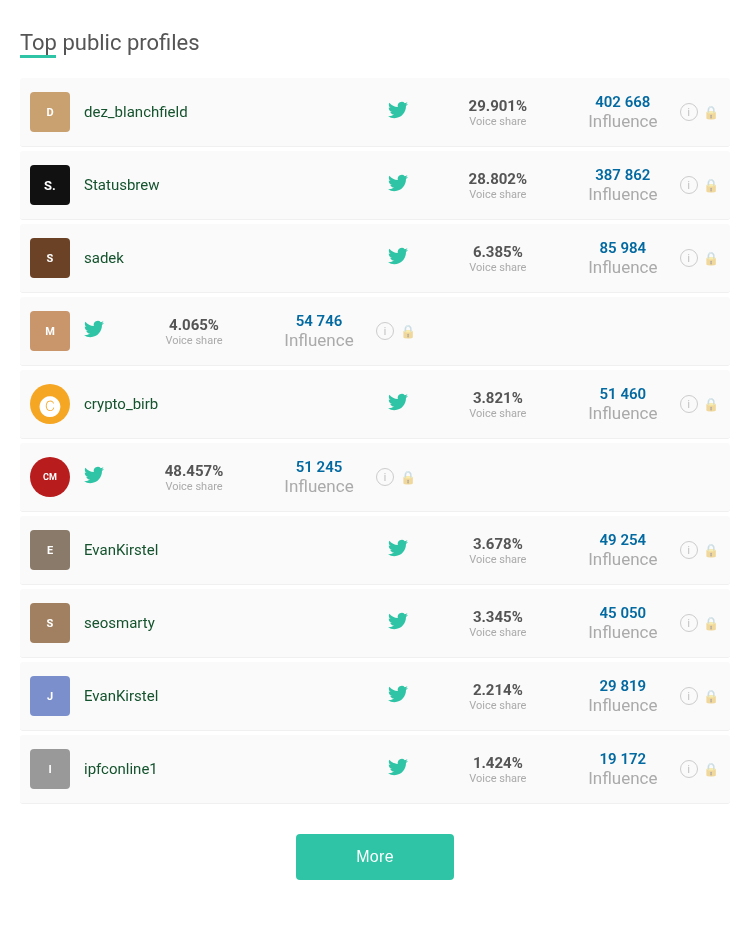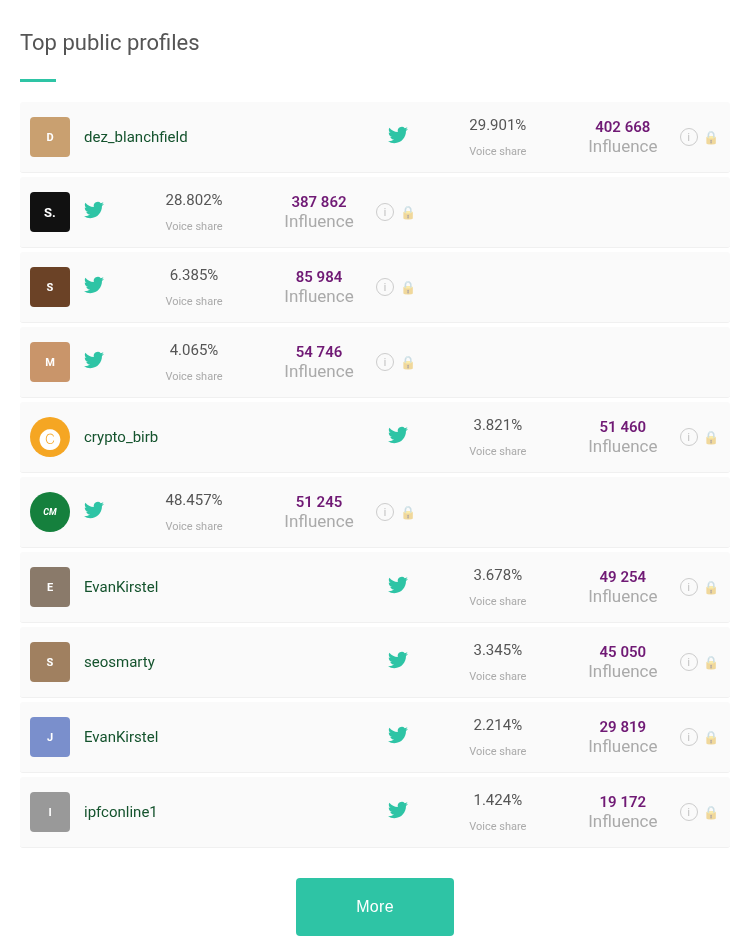--- a/index.html
+++ b/index.html
@@ -9,21 +9,21 @@
       width: 750px;
       min-height: 950px;
       padding: 30px 20px;
       color: #444;
     }
 
     .page-title {
       font-size: 22px;
       font-weight: 400;
       color: #555;
-      margin-bottom: 24px;
+      margin-bottom: 0;
     }
 
     .title-underline {
       width: 36px;
       height: 3px;
       background: #2ec4a5;
       margin-bottom: 20px;
     }
 
     .profile-row {
@@ -64,39 +64,38 @@
     }
 
     .voice-share-col {
       text-align: center;
       margin-right: 30px;
       min-width: 100px;
     }
 
     .voice-share-pct {
       font-size: 15px;
-      font-weight: 400;
+      font-weight: 700;
       color: #555;
     }
 
     .voice-share-label {
       font-size: 11px;
       color: #aaa;
-      margin-top: 11px;
     }
 
     .influence-col {
       text-align: center;
       min-width: 90px;
     }
 
     .influence-val {
       font-size: 15px;
       font-weight: 600;
-      color: #701a75;
+      color: #0369a1;
     }
 
     .influence-label {
       font-size: 17px;
       color: #aaa;
     }
 
     .action-icons {
       display: flex;
       align-items: center;
@@ -127,21 +126,21 @@
       justify-content: center;
       margin-top: 30px;
       margin-bottom: 10px;
     }
 
     .more-btn {
       background: #2ec4a5;
       color: #fff;
       border: none;
       border-radius: 4px;
-      padding: 20px 60px;
+      padding: 14px 60px;
       font-size: 16px;
       cursor: pointer;
       font-weight: 500;
       letter-spacing: 0.3px;
     }
 
     .av-text {
       color: #fff;
       font-size: 14px;
       font-weight: 700;
@@ -172,40 +171,42 @@
       </div>
       <div class="action-icons">
         <div class="icon-circle">i</div>
         <span class="lock-icon" style="font-size: 13px; opacity: 0.4;">🔒</span>
       </div>
     </div>
     <div class="profile-row">
       <div class="avatar" style="background: rgb(17, 17, 17);">
         <span class="av-text" style="font-size: 13px;">S.</span>
       </div>
+      <span class="username">Statusbrew</span>
       <span class="twitter-icon"><svg xmlns="http://www.w3.org/2000/svg" viewBox="0 0 24 24" width="20" height="20" fill="#2ec4a5">
     <path d="M23.953 4.57a10 10 0 01-2.825.775 4.958 4.958 0 002.163-2.723c-.951.555-2.005.959-3.127 1.184a4.92 4.92 0 00-8.384 4.482C7.69 8.095 4.067 6.13 1.64 3.162a4.822 4.822 0 00-.666 2.475c0 1.71.87 3.213 2.188 4.096a4.904 4.904 0 01-2.228-.616v.06a4.923 4.923 0 003.946 4.827 4.996 4.996 0 01-2.212.085 4.936 4.936 0 004.604 3.417 9.867 9.867 0 01-6.102 2.105c-.39 0-.779-.023-1.17-.067a13.995 13.995 0 007.557 2.209c9.053 0 13.998-7.496 13.998-13.985 0-.21 0-.42-.015-.63A9.935 9.935 0 0024 4.59z"></path>
   </svg></span>
       <div class="voice-share-col">
         <div class="voice-share-pct">28.802%</div>
         <div class="voice-share-label">Voice share</div>
       </div>
       <div class="influence-col">
         <div class="influence-val">387 862</div>
         <div class="influence-label">Influence</div>
       </div>
       <div class="action-icons">
         <div class="icon-circle">i</div>
         <span class="lock-icon" style="font-size: 13px; opacity: 0.4;">🔒</span>
       </div>
     </div>
     <div class="profile-row">
       <div class="avatar" style="background: rgb(107, 66, 38);">
         <span class="av-text" style="font-size: 11px;">S</span>
       </div>
+      <span class="username">sadek</span>
       <span class="twitter-icon"><svg xmlns="http://www.w3.org/2000/svg" viewBox="0 0 24 24" width="20" height="20" fill="#2ec4a5">
     <path d="M23.953 4.57a10 10 0 01-2.825.775 4.958 4.958 0 002.163-2.723c-.951.555-2.005.959-3.127 1.184a4.92 4.92 0 00-8.384 4.482C7.69 8.095 4.067 6.13 1.64 3.162a4.822 4.822 0 00-.666 2.475c0 1.71.87 3.213 2.188 4.096a4.904 4.904 0 01-2.228-.616v.06a4.923 4.923 0 003.946 4.827 4.996 4.996 0 01-2.212.085 4.936 4.936 0 004.604 3.417 9.867 9.867 0 01-6.102 2.105c-.39 0-.779-.023-1.17-.067a13.995 13.995 0 007.557 2.209c9.053 0 13.998-7.496 13.998-13.985 0-.21 0-.42-.015-.63A9.935 9.935 0 0024 4.59z"></path>
   </svg></span>
       <div class="voice-share-col">
         <div class="voice-share-pct">6.385%</div>
         <div class="voice-share-label">Voice share</div>
       </div>
       <div class="influence-col">
         <div class="influence-val">85 984</div>
         <div class="influence-label">Influence</div>
@@ -250,21 +251,21 @@
       <div class="influence-col">
         <div class="influence-val">51 460</div>
         <div class="influence-label">Influence</div>
       </div>
       <div class="action-icons">
         <div class="icon-circle">i</div>
         <span class="lock-icon" style="font-size: 13px; opacity: 0.4;">🔒</span>
       </div>
     </div>
     <div class="profile-row">
-      <div class="avatar" style="background: #15803d; border-radius: 50%; font-style: italic;">
+      <div class="avatar" style="background: #b91c1c; border-radius: 50%;">
         <span class="av-text" style="font-size: 9px;">CM</span>
       </div>
       <span class="twitter-icon"><svg xmlns="http://www.w3.org/2000/svg" viewBox="0 0 24 24" width="20" height="20" fill="#2ec4a5">
     <path d="M23.953 4.57a10 10 0 01-2.825.775 4.958 4.958 0 002.163-2.723c-.951.555-2.005.959-3.127 1.184a4.92 4.92 0 00-8.384 4.482C7.69 8.095 4.067 6.13 1.64 3.162a4.822 4.822 0 00-.666 2.475c0 1.71.87 3.213 2.188 4.096a4.904 4.904 0 01-2.228-.616v.06a4.923 4.923 0 003.946 4.827 4.996 4.996 0 01-2.212.085 4.936 4.936 0 004.604 3.417 9.867 9.867 0 01-6.102 2.105c-.39 0-.779-.023-1.17-.067a13.995 13.995 0 007.557 2.209c9.053 0 13.998-7.496 13.998-13.985 0-.21 0-.42-.015-.63A9.935 9.935 0 0024 4.59z"></path>
   </svg></span>
       <div class="voice-share-col">
         <div class="voice-share-pct">48.457%</div>
         <div class="voice-share-label">Voice share</div>
       </div>
       <div class="influence-col">

